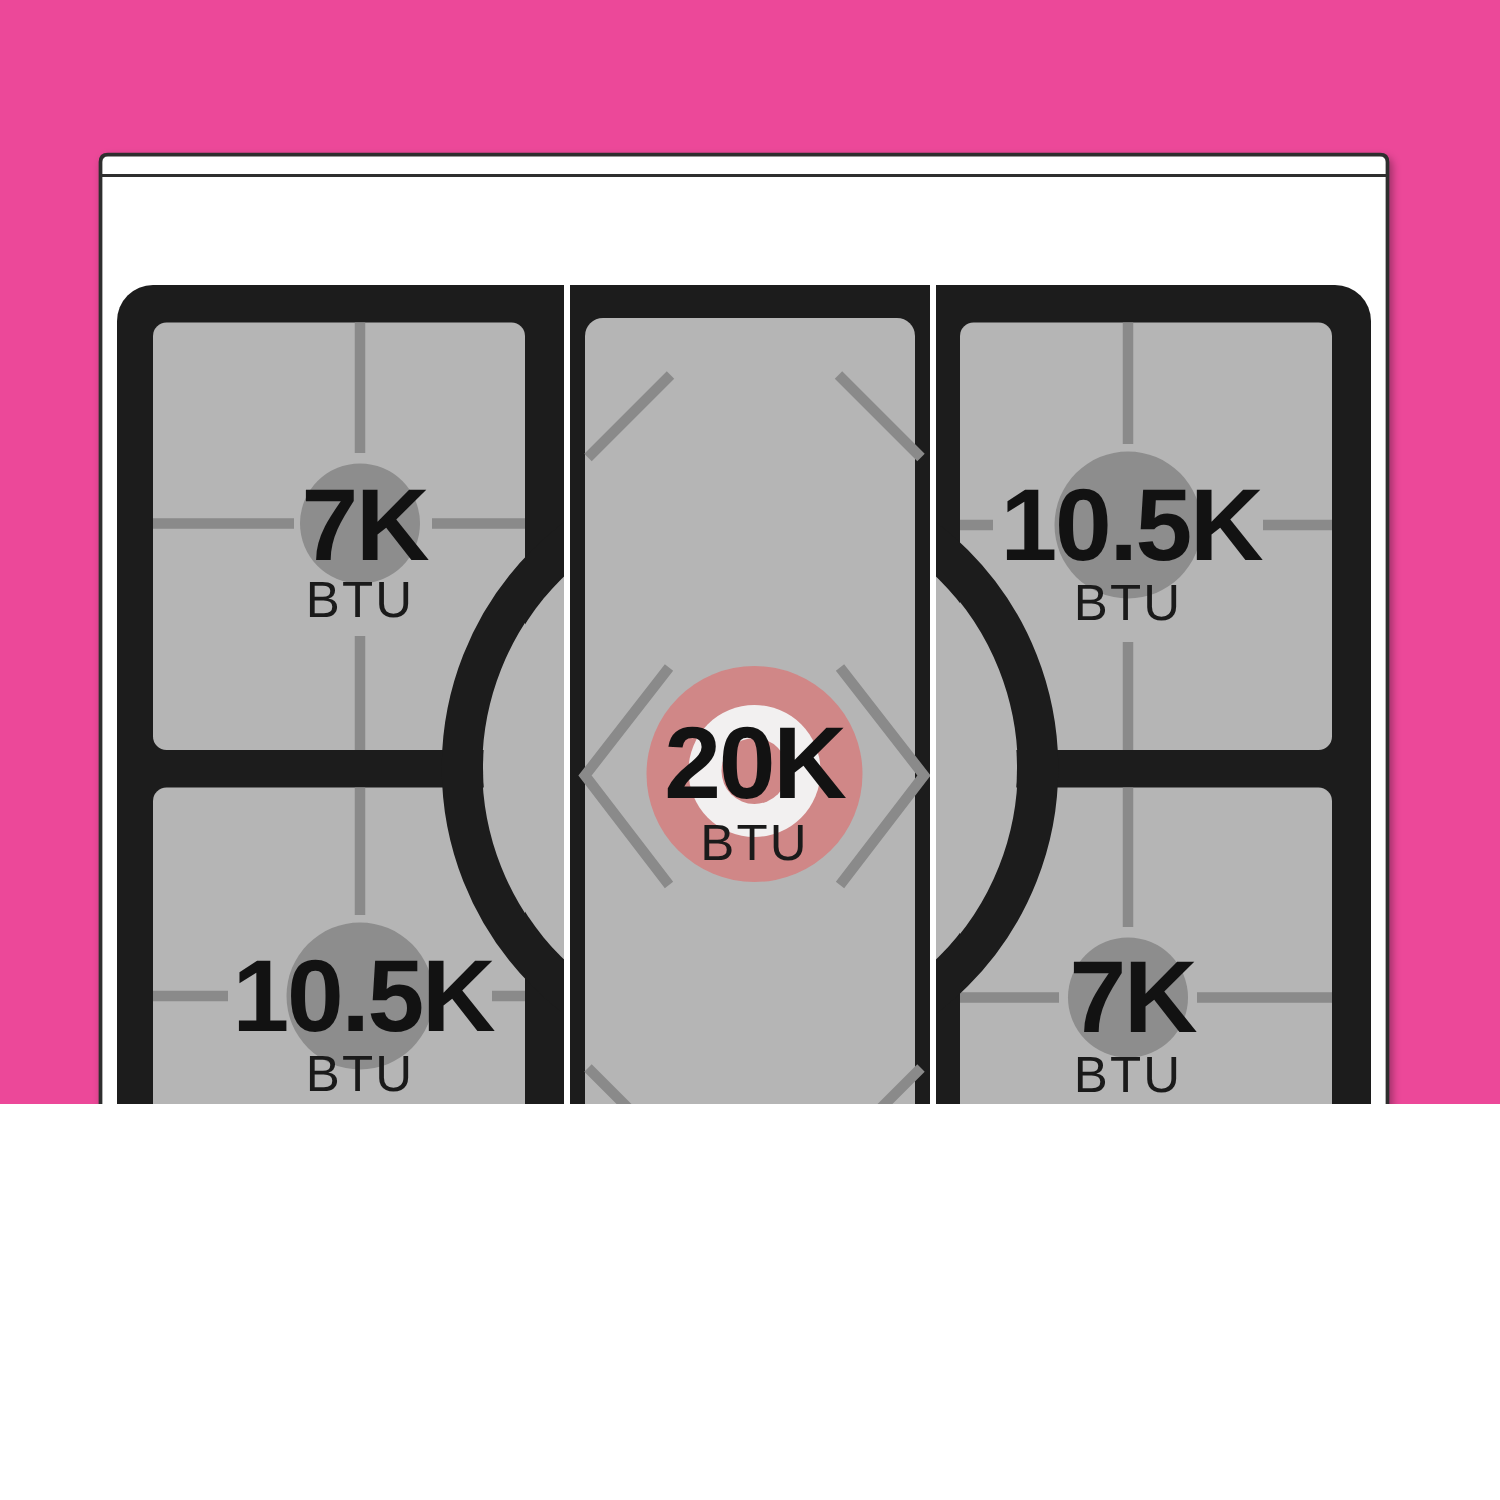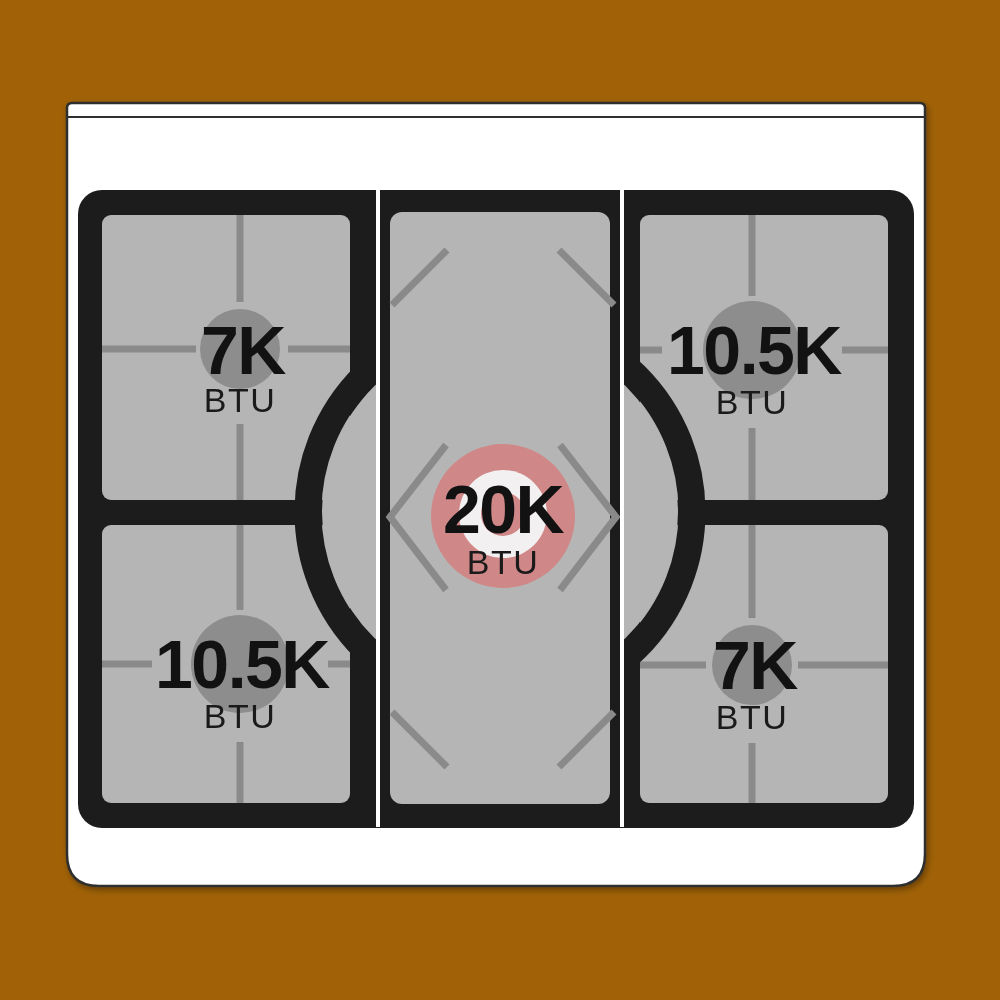--- a/index.html
+++ b/index.html
@@ -1,16 +1,16 @@
 <!DOCTYPE html>
 <html><head>
 <meta charset="utf-8">
 <style>
   html,body{margin:0;padding:0;background:#ffffff;}
-  .stage{position:relative;width:1000px;height:1000px;background:#a16207;overflow:hidden;
+  .stage{position:relative;width:1000px;height:736px;background:#ec4899;overflow:hidden;
          font-family:"Liberation Sans",sans-serif;}
   .stage svg{position:absolute;left:0;top:0;}
   .num{font-family:"Liberation Sans",sans-serif;font-weight:700;font-size:68px;
        letter-spacing:-1.5px;fill:#121212;}
   .num-small{font-family:"Liberation Sans",sans-serif;font-weight:400;font-size:34px;
        letter-spacing:1.5px;fill:#1a1a1a;}
   .grate{stroke:#8a8a8a;stroke-width:7;fill:none;}
   .panel{fill:#b5b5b5;}
   .blackpart{fill:#1c1c1c;}
   .sep{stroke:#ffffff;stroke-width:4;}

